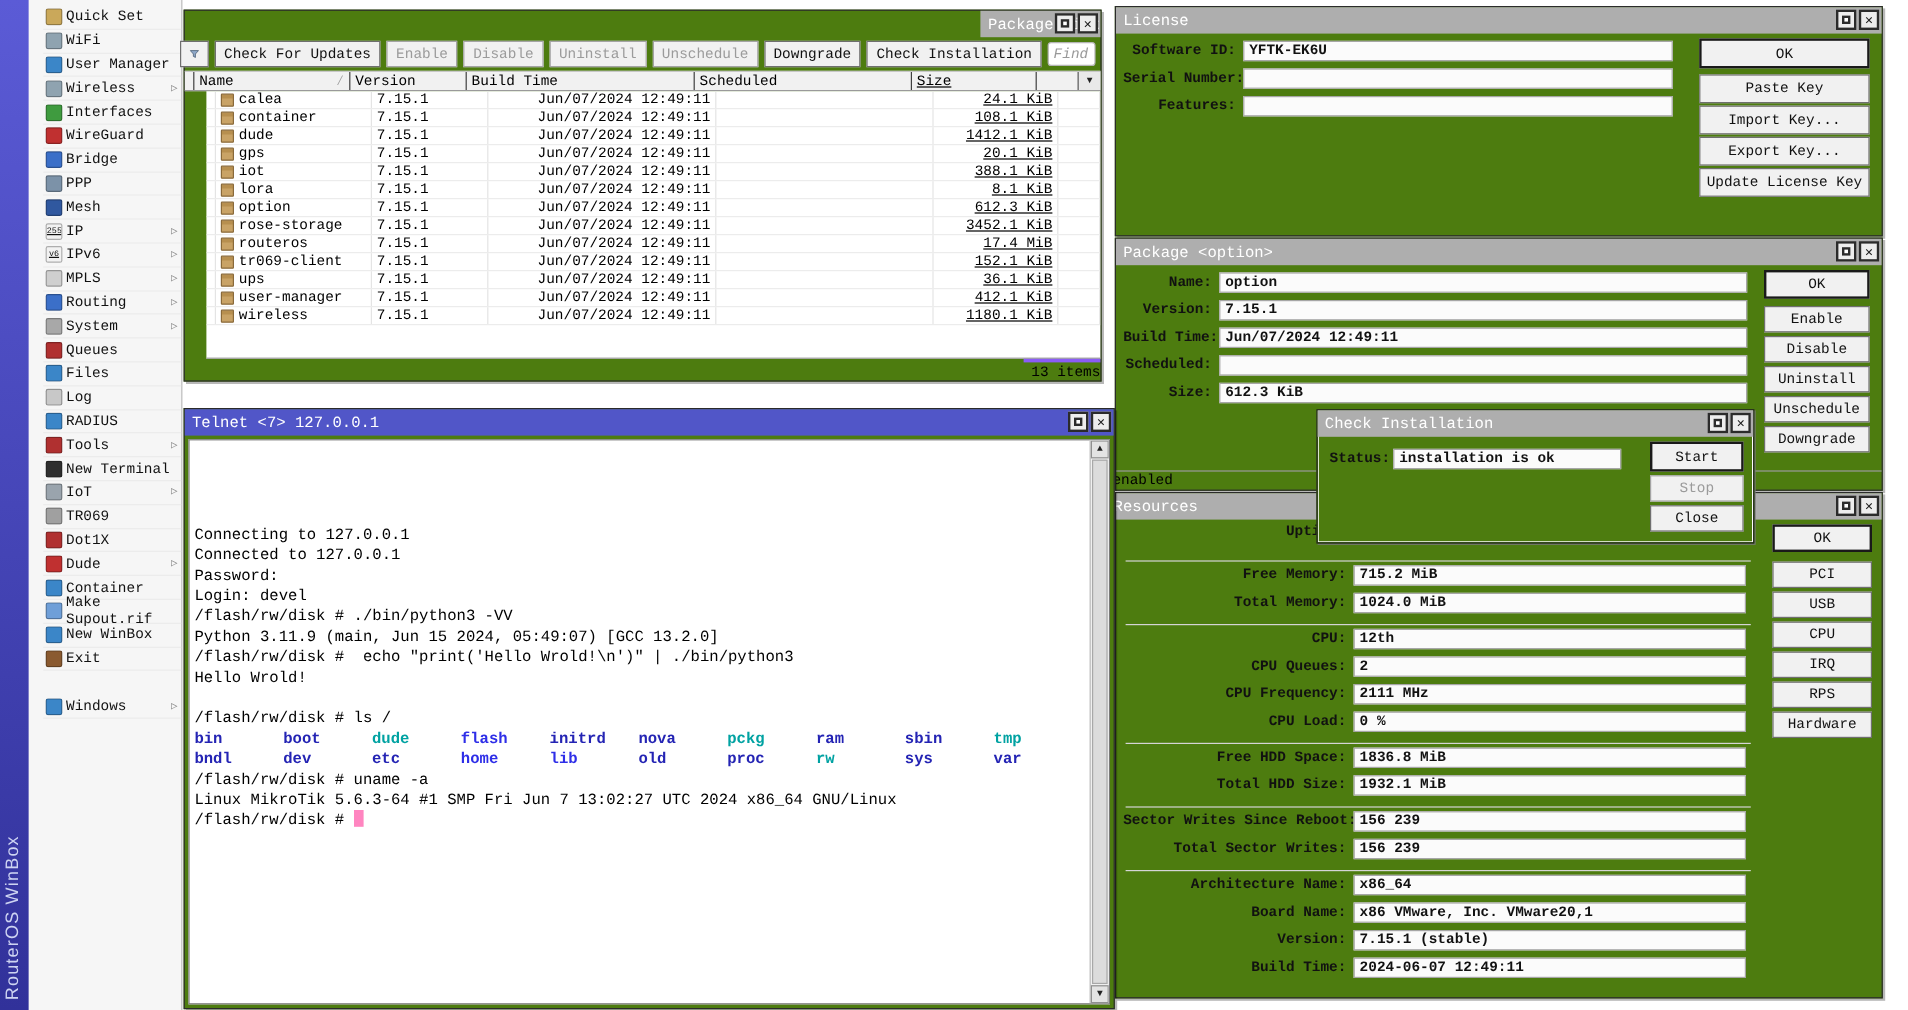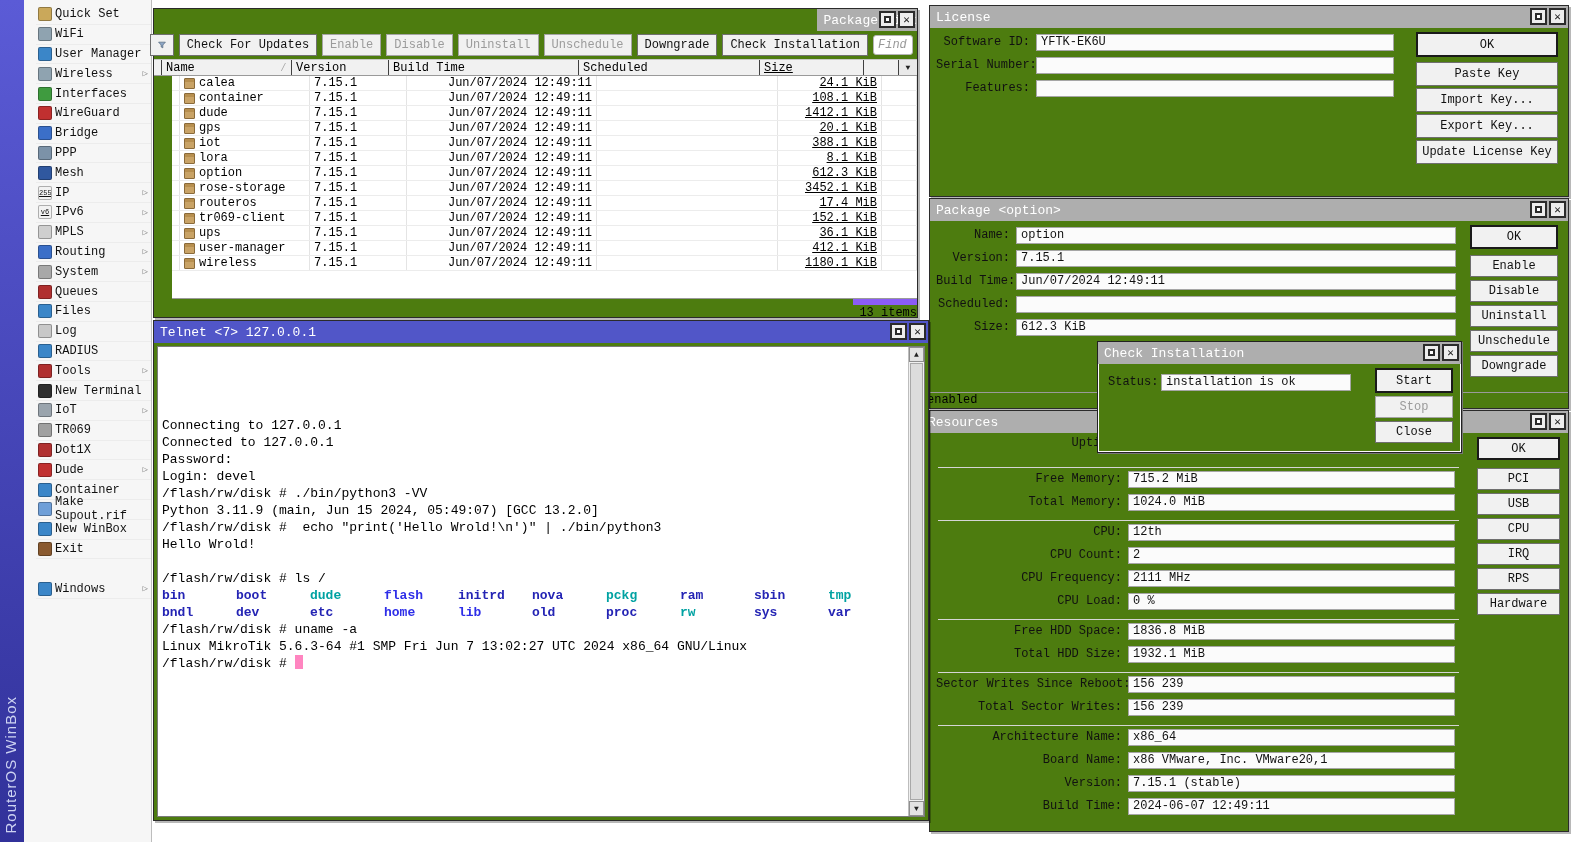--- a/index.html
+++ b/index.html
@@ -38,21 +38,21 @@
   .clip-title { text-indent:-8px; }
 
   
   .btn { background:#f1f1f1; border:1px solid #6f6f6f; font-family:"Liberation Mono",monospace;
     font-size:12px; color:#111; text-align:center; display:flex; align-items:center;
     justify-content:center; cursor:pointer; }
   .btn.default { border:2px solid #1a1a1a; }
   .btn.disabled { color:#9b9b9b; border-color:#a4a4a4; cursor:default; }
   .field { background:#fbfbfb; border:1px solid #a6a6a6; height:17px; line-height:15px;
     font-size:12px; padding:0 4px; color:#111; overflow:hidden; white-space:nowrap; }
-  .frow { display:flex; height:17px; margin-bottom:6px; }
+  .frow { display:flex; height:17px; margin-bottom:6px;font-weight:bold; }
   .flabel { text-align:right; padding-right:6px; font-size:12px; line-height:17px;
     color:#111; flex:none; white-space:nowrap; }
   .btncol { position:absolute; display:flex; flex-direction:column; }
 
   
   #package-list { left:153px; top:8px; width:765px; height:310px; z-index:30; display:flex; flex-direction:column; }
   #pl-toolbar { display:flex; align-items:center; gap:5px; padding:3px 4px; overflow:hidden; flex:none; }
   #pl-toolbar .btn { height:22px; padding:0 7px; white-space:nowrap; }
   .funnel-btn { width:24px; height:22px; flex:none; }
   #pl-find { margin-left:auto; width:40px; height:20px; border:1px solid #b5b5b5; border-radius:3px;
@@ -72,25 +72,25 @@
   .c-dd   { width:18px;  flex:none; border-right:none; display:flex; align-items:center; justify-content:center;
     background:#e9e9e9; font-size:8px; color:#222; cursor:pointer; }
   #pl-body { background:#fff; flex:1; overflow:hidden; border-bottom:1px solid #9a9a9a; }
   .prow { display:flex; height:15px; border-bottom:1px solid #ececec; font-size:12px; line-height:14px; cursor:default; }
   .prow > div { border-right:1px solid #e4e4e4; padding:0 4px; overflow:hidden; white-space:nowrap; }
   .prow .c-gut { padding:0; }
   .prow .c-bld, .prow .c-size { text-align:right; }
   .name-cell { display:flex; align-items:center; gap:4px; }
   .pkg-icon { width:11px; height:11px; flex:none; background:#c9a366; border:1px solid #8a6a3a;
     box-shadow:inset 0 3px 0 #b78f4f; border-radius:1px; }
-  #pl-status { height:18px; border-top:6px solid #8b5cf6; font-size:12px; line-height:17px;
+  #pl-status { height:18px; border-top:3px solid #8b5cf6; font-size:12px; line-height:17px;
     padding-left:6px; flex:none; }
 
   
-  #telnet { left:153px; top:320px; width:776px; height:501px; z-index:40; }
+  #telnet { left:153px; top:340px; width:776px; height:501px; z-index:40; }
   #term-area { position:absolute; left:3px; right:3px; top:25px; bottom:3px; background:#fff;
     border:1px solid #7a7a7a; overflow:hidden; }
   #term-lines { position:absolute; left:4px; top:2px; right:20px; bottom:2px;
     font-size:13px; line-height:17px; color:#000; }
   .tline { white-space:pre; height:17px; }
   .ls-seg { display:inline-block; width:74px; font-weight:bold; }
   .ls-seg:last-child { width:auto; }
   .cursor { display:inline-block; width:8px; height:14px; background:var(--cursor); vertical-align:-2px; }
   .vscroll { position:absolute; right:0; top:0; bottom:0; width:16px; background:#f0f0f0;
     border-left:1px solid #bdbdbd; }
@@ -379,21 +379,21 @@
       <div class="frow">
         <div class="flabel">Total Memory:</div>
         <div class="field">1024.0 MiB</div>
       </div>
       <div class="sep"></div>
       <div class="frow">
         <div class="flabel">CPU:</div>
         <div class="field">12th</div>
       </div>
       <div class="frow">
-        <div class="flabel">CPU Count:</div>
+        <div class="flabel">CPU Queues:</div>
         <div class="field">2</div>
       </div>
       <div class="frow">
         <div class="flabel">CPU Frequency:</div>
         <div class="field">2111 MHz</div>
       </div>
       <div class="frow">
         <div class="flabel">CPU Load:</div>
         <div class="field">0 %</div>
       </div>

